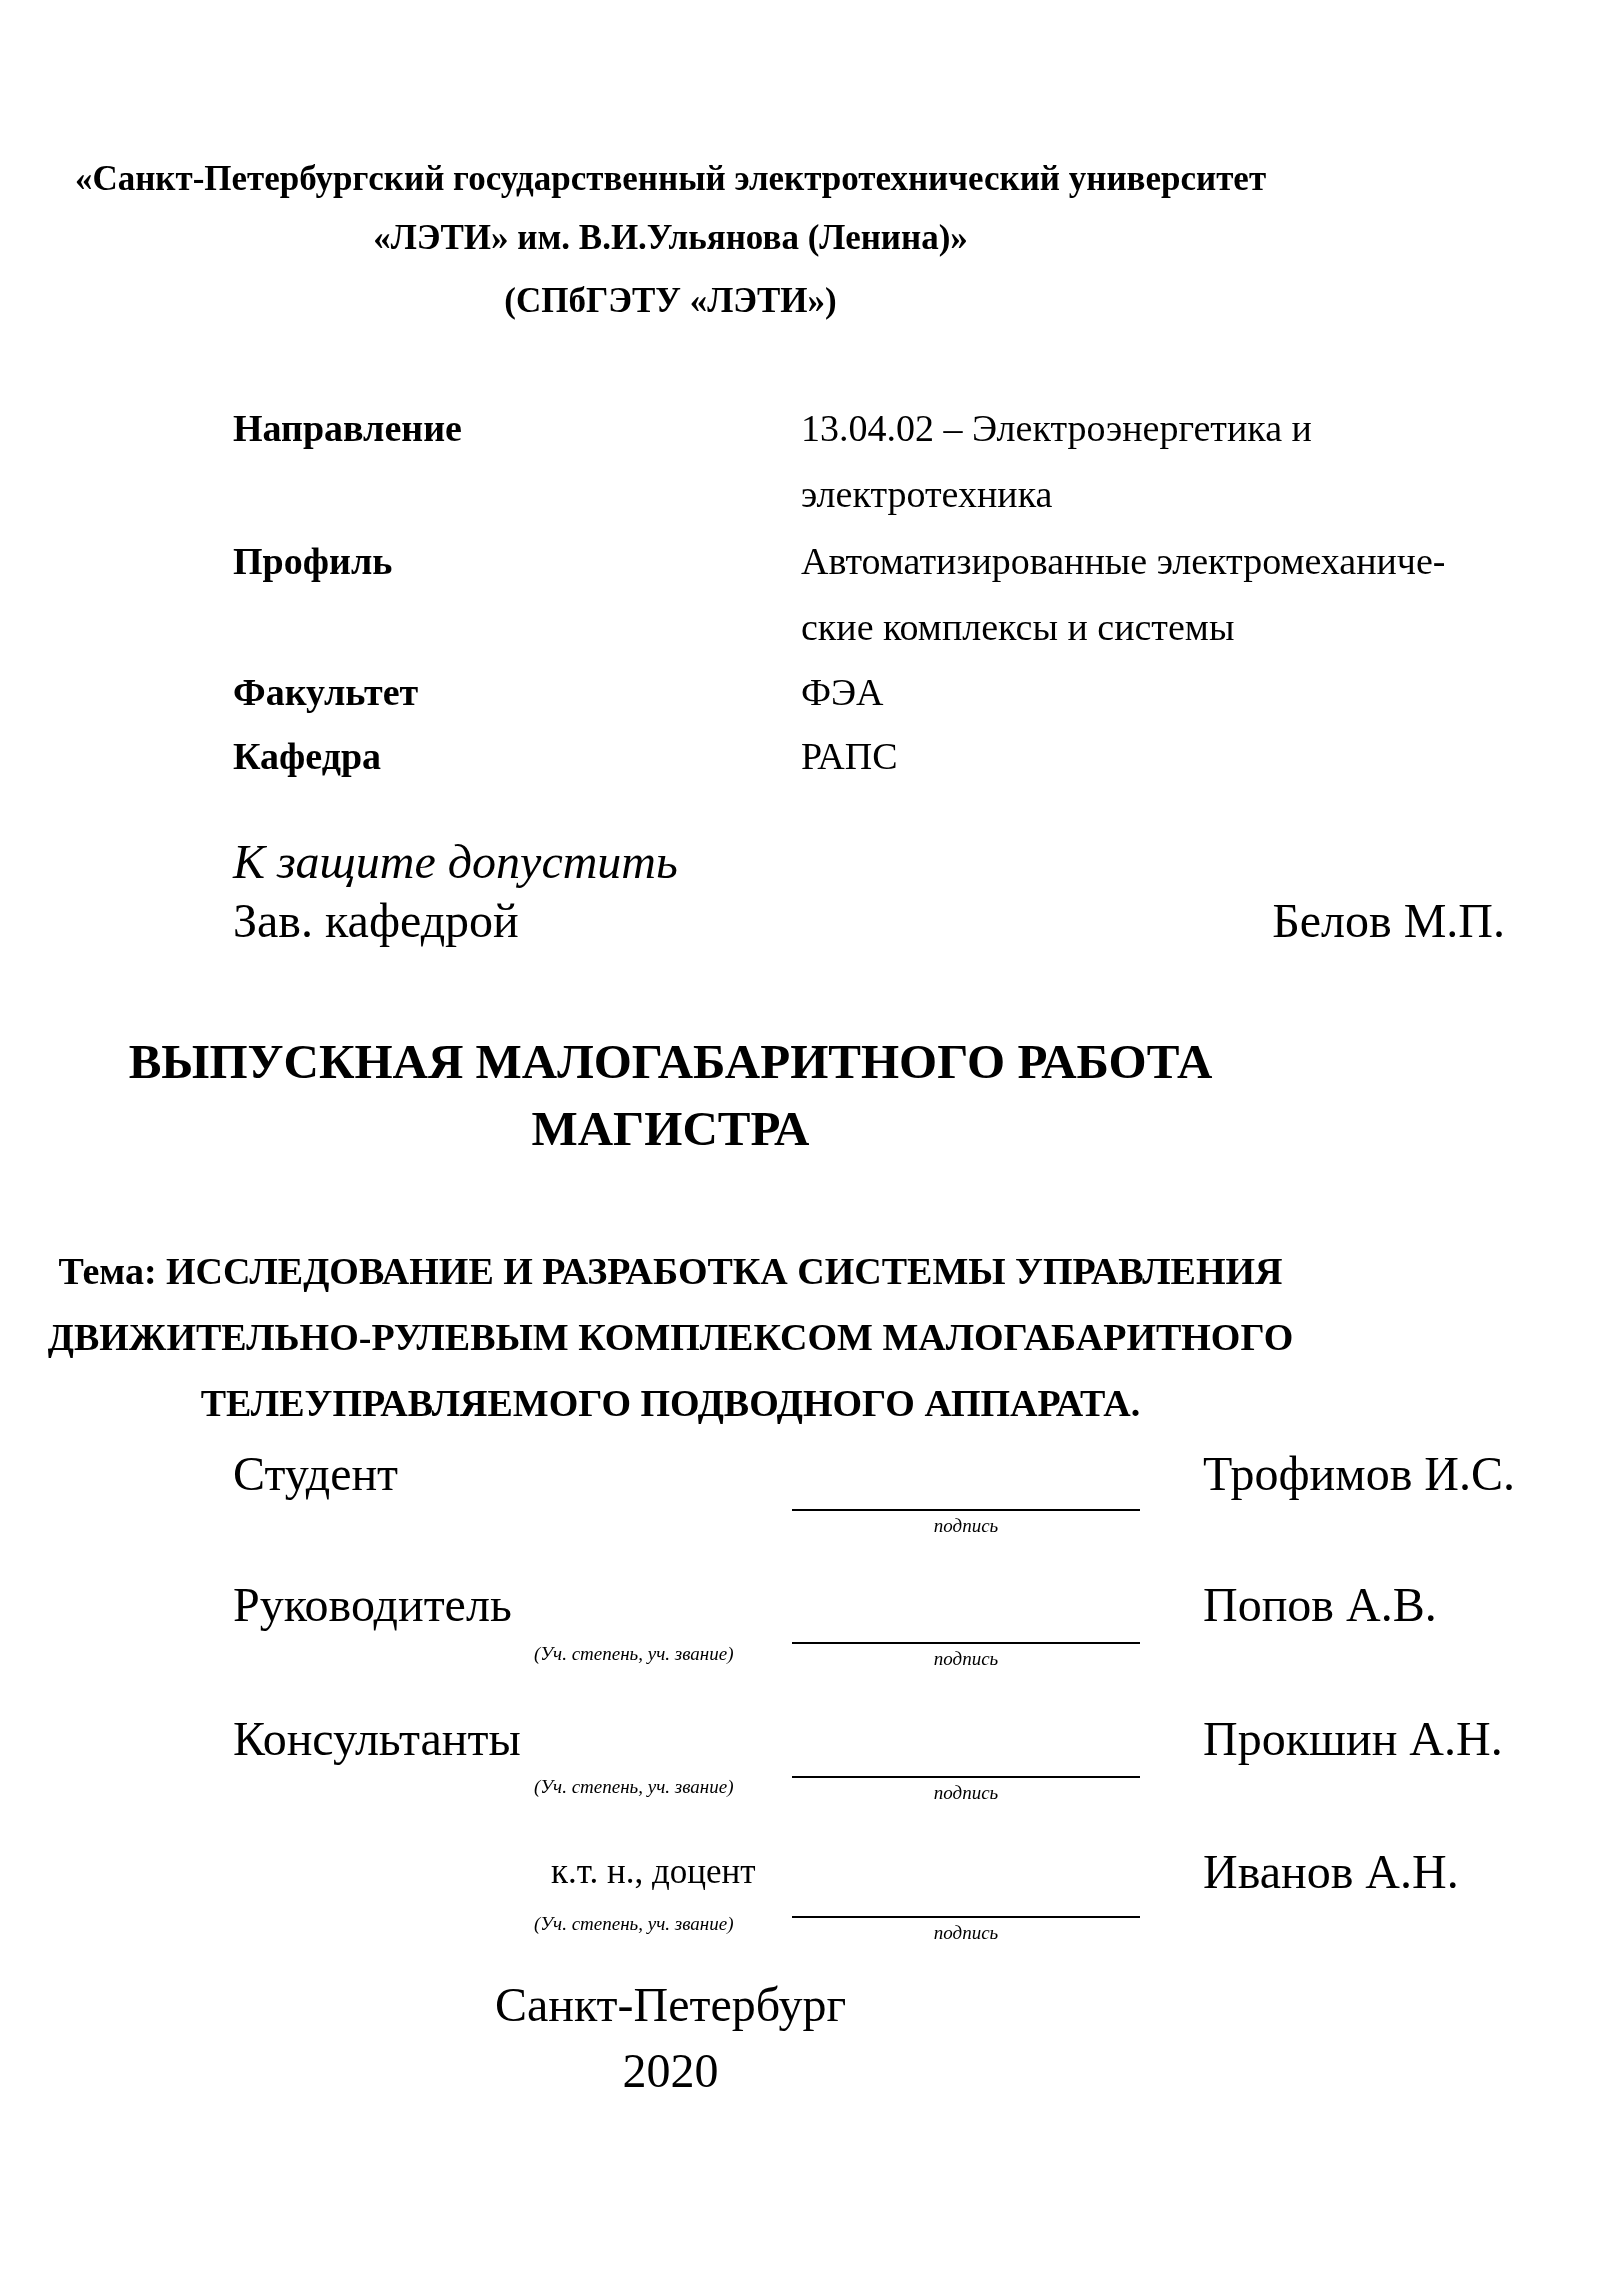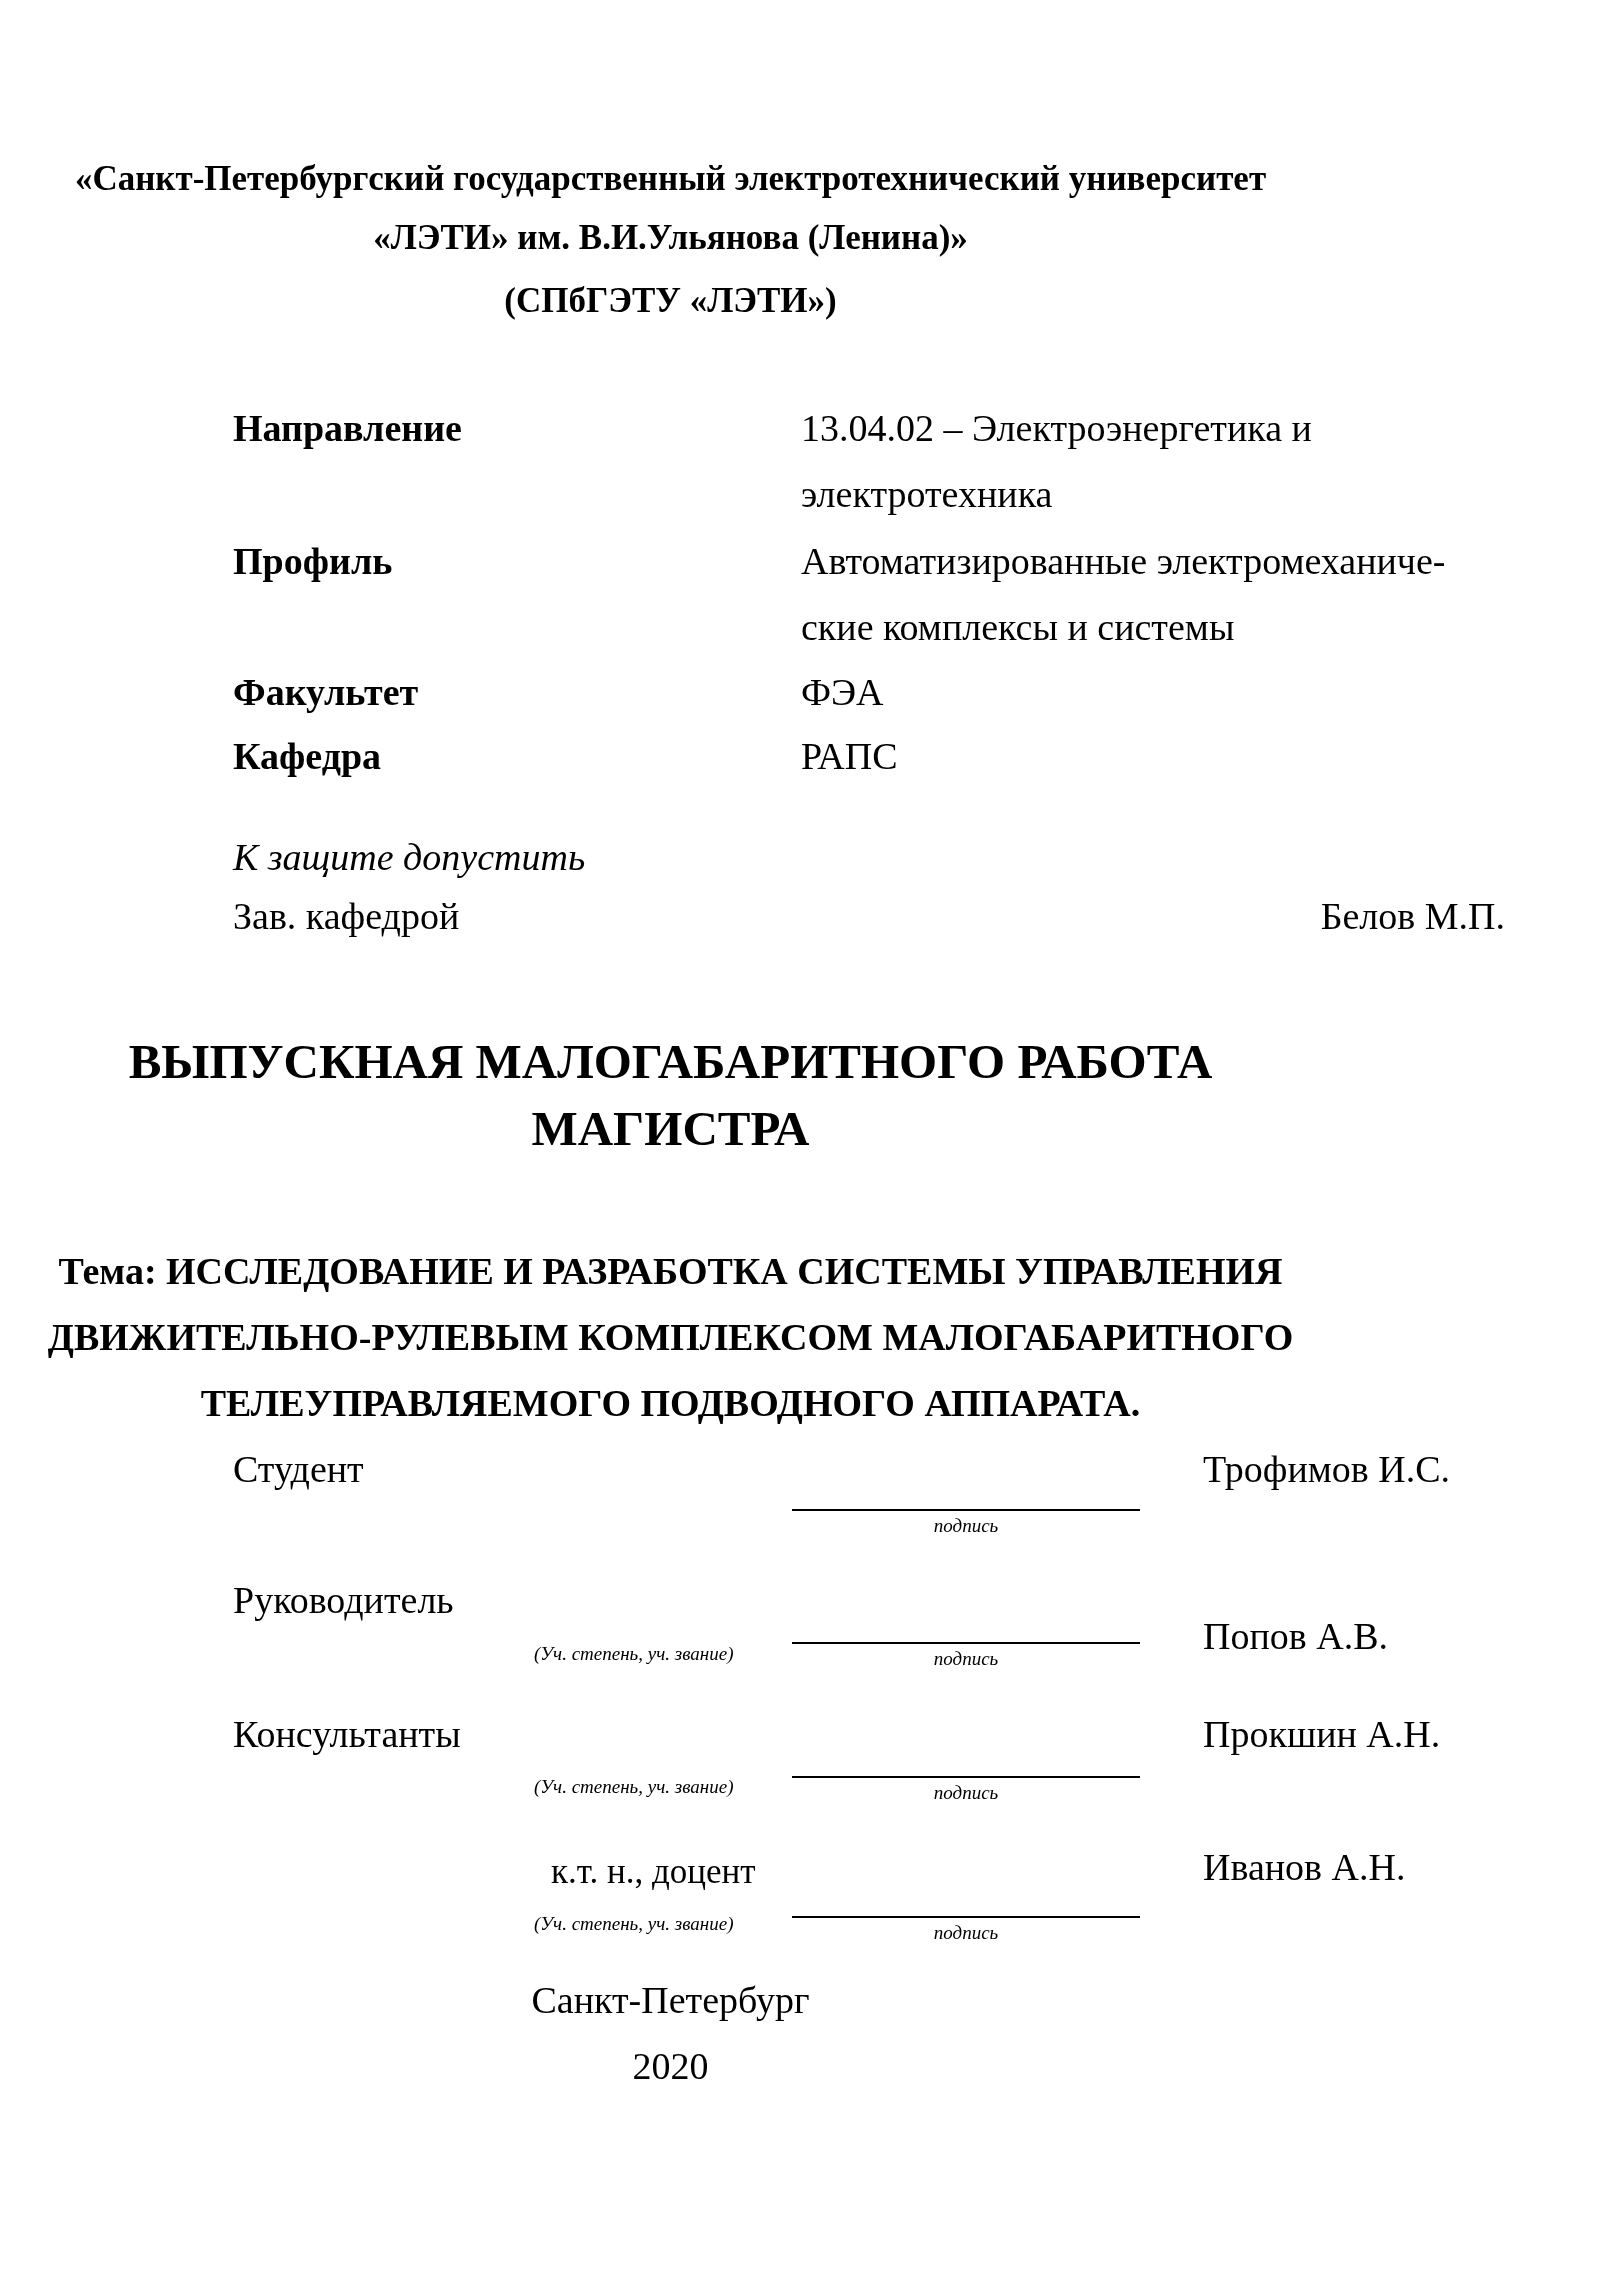--- a/index.html
+++ b/index.html
@@ -3,21 +3,21 @@
 <meta charset="utf-8">
 <style>
   html, body { margin:0; padding:0; background:#ffffff; }
   body { width:1623px; height:2295px; position:relative; overflow:hidden;
          font-family:"Liberation Serif", serif; color:#000; }
   .ln { position:absolute; white-space:nowrap; line-height:1; }
   .c { left:0; width:1341px; text-align:center; }
   .hdr { font-size:35px; font-weight:bold; }
   .lbl { font-size:38px; font-weight:bold; }
   .val { font-size:38px; }
-  .txt { font-size:38px; }
+  .txt { font-size:48px; }
   .it  { font-style:italic; }
   .title { font-size:49px; font-weight:bold; }
   .topic { font-size:38px; font-weight:bold;text-align:center; }
   .small { font-size:19px; font-style:italic; }
   .sigline { position:absolute; height:0; border-top:2.4px solid #000; left:792px; width:348px; }
 </style>
 </head>
 <body>
 
 <div class="ln c hdr" style="top:161px;">«Санкт-Петербургский государственный электротехнический университет</div>
@@ -55,21 +55,21 @@
 
   <div class="ln txt" style="left:233px; top:1450px;">Студент</div>
   <div class="sigline" style="top:1509px;"></div>
   <div class="ln small" style="left:792px; width:348px; text-align:center; top:1516px;">подпись</div>
   <div class="ln txt" style="left:1203px; top:1450px;">Трофимов И.С.</div>
 
   <div class="ln txt" style="left:233px; top:1581px;">Руководитель</div>
   <div class="ln small" style="left:534px; top:1644px;">(Уч. степень, уч. звание)</div>
   <div class="sigline" style="top:1642px;"></div>
   <div class="ln small" style="left:792px; width:348px; text-align:center; top:1649px;">подпись</div>
-  <div class="ln txt" style="left:1203px; top:1581px;margin-top:36px;">Попов А.В.</div>
+  <div class="ln txt" style="left:1203px; top:1581px;">Попов А.В.</div>
 
   <div class="ln txt" style="left:233px; top:1715px;">Консультанты</div>
   <div class="ln small" style="left:534px; top:1777px;">(Уч. степень, уч. звание)</div>
   <div class="sigline" style="top:1776px;"></div>
   <div class="ln small" style="left:792px; width:348px; text-align:center; top:1783px;">подпись</div>
   <div class="ln txt" style="left:1203px; top:1715px;">Прокшин А.Н.</div>
 
   <div class="ln txt" style="left:551px; top:1854px; font-size:35px;">к.т. н., доцент</div>
   <div class="ln small" style="left:534px; top:1914px;">(Уч. степень, уч. звание)</div>
   <div class="sigline" style="top:1916px;"></div>

